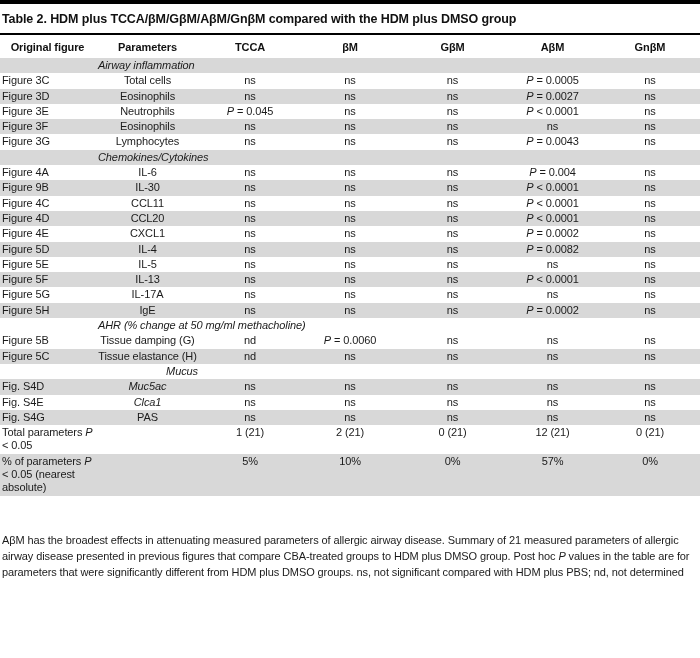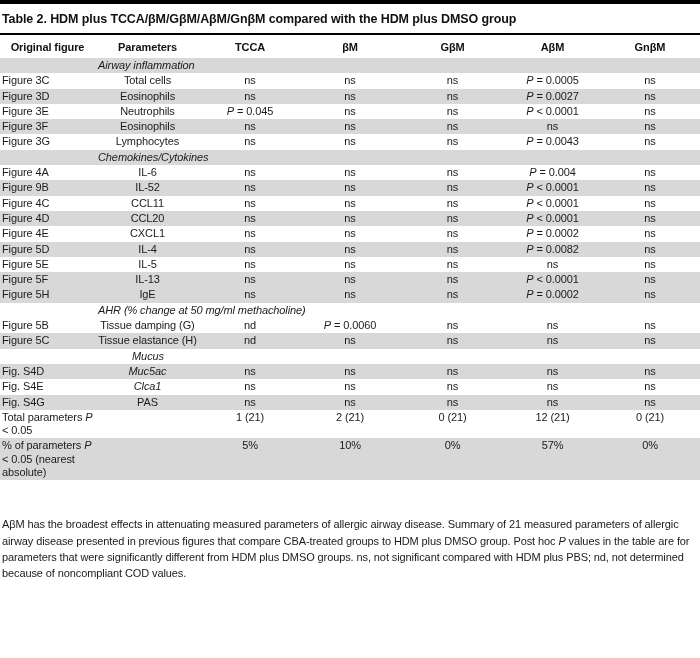--- a/index.html
+++ b/index.html
@@ -28,21 +28,21 @@
   }
   th.col-fig { text-align: center; padding-left: 2px; }
 
   td {
     padding: 1px 2px; line-height: 13.3px; vertical-align: top;
     text-align: center; overflow: visible;
   }
   td.fig-cell { text-align: left; padding-left: 2px; margin-left: 39px; }
   td.param-cell { text-align: center; }
   td.section-cell { text-align: left; padding-left: 3px; white-space: nowrap; font-style: italic; }
-  td.section-cell.center { text-align: center; margin-top: 15px; }
+  td.section-cell.center { text-align: right; margin-top: 15px; }
   tr.shaded { background: var(--row-shade, #d8d8d8); }
   .italic { font-style: italic; }
   i { font-style: italic; }
 
   .footnote {
     font-size: 11px; line-height: 16.3px; letter-spacing: -0.1px;
     padding: 6px 2px 0 2px; color: #1b1b1b; margin-top: 30px;
   }
   .bottom-rule { border-top: 1.5px solid #6b6b6b; margin-top: 5px; }
 </style>
@@ -143,21 +143,21 @@
           <td class="fig-cell">Figure 4A</td>
           <td class="param-cell">IL-6</td>
           <td class="val-cell">ns</td>
           <td class="val-cell">ns</td>
           <td class="val-cell">ns</td>
           <td class="val-cell"><i>P</i> = 0.004</td>
           <td class="val-cell">ns</td>
         </tr>
         <tr class="shaded">
           <td class="fig-cell">Figure 9B</td>
-          <td class="param-cell">IL-52</td>
+          <td class="param-cell">IL-30</td>
           <td class="val-cell">ns</td>
           <td class="val-cell">ns</td>
           <td class="val-cell">ns</td>
           <td class="val-cell"><i>P</i> &lt; 0.0001</td>
           <td class="val-cell">ns</td>
         </tr>
         <tr class="plain">
           <td class="fig-cell">Figure 4C</td>
           <td class="param-cell">CCL11</td>
           <td class="val-cell">ns</td>
@@ -202,20 +202,29 @@
           <td class="val-cell">ns</td>
           <td class="val-cell">ns</td>
         </tr>
         <tr class="shaded">
           <td class="fig-cell">Figure 5F</td>
           <td class="param-cell">IL-13</td>
           <td class="val-cell">ns</td>
           <td class="val-cell">ns</td>
           <td class="val-cell">ns</td>
           <td class="val-cell"><i>P</i> &lt; 0.0001</td>
+          <td class="val-cell">ns</td>
+        </tr>
+        <tr class="plain">
+          <td class="fig-cell">Figure 5G</td>
+          <td class="param-cell">IL-17A</td>
+          <td class="val-cell">ns</td>
+          <td class="val-cell">ns</td>
+          <td class="val-cell">ns</td>
+          <td class="val-cell">ns</td>
           <td class="val-cell">ns</td>
         </tr>
         <tr class="shaded">
           <td class="fig-cell">Figure 5H</td>
           <td class="param-cell">IgE</td>
           <td class="val-cell">ns</td>
           <td class="val-cell">ns</td>
           <td class="val-cell">ns</td>
           <td class="val-cell"><i>P</i> = 0.0002</td>
           <td class="val-cell">ns</td>

